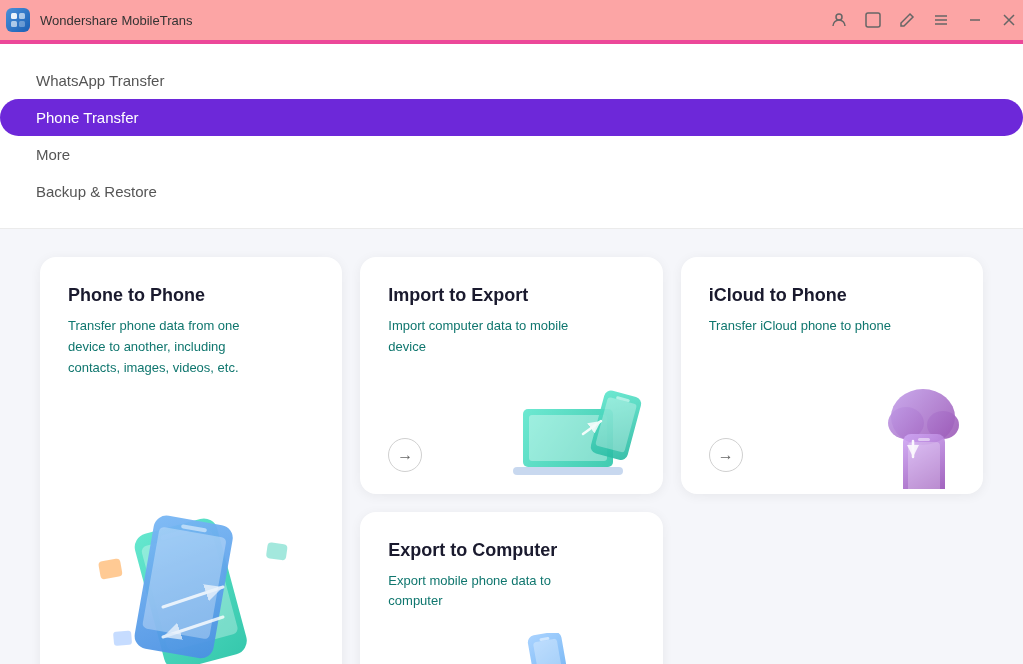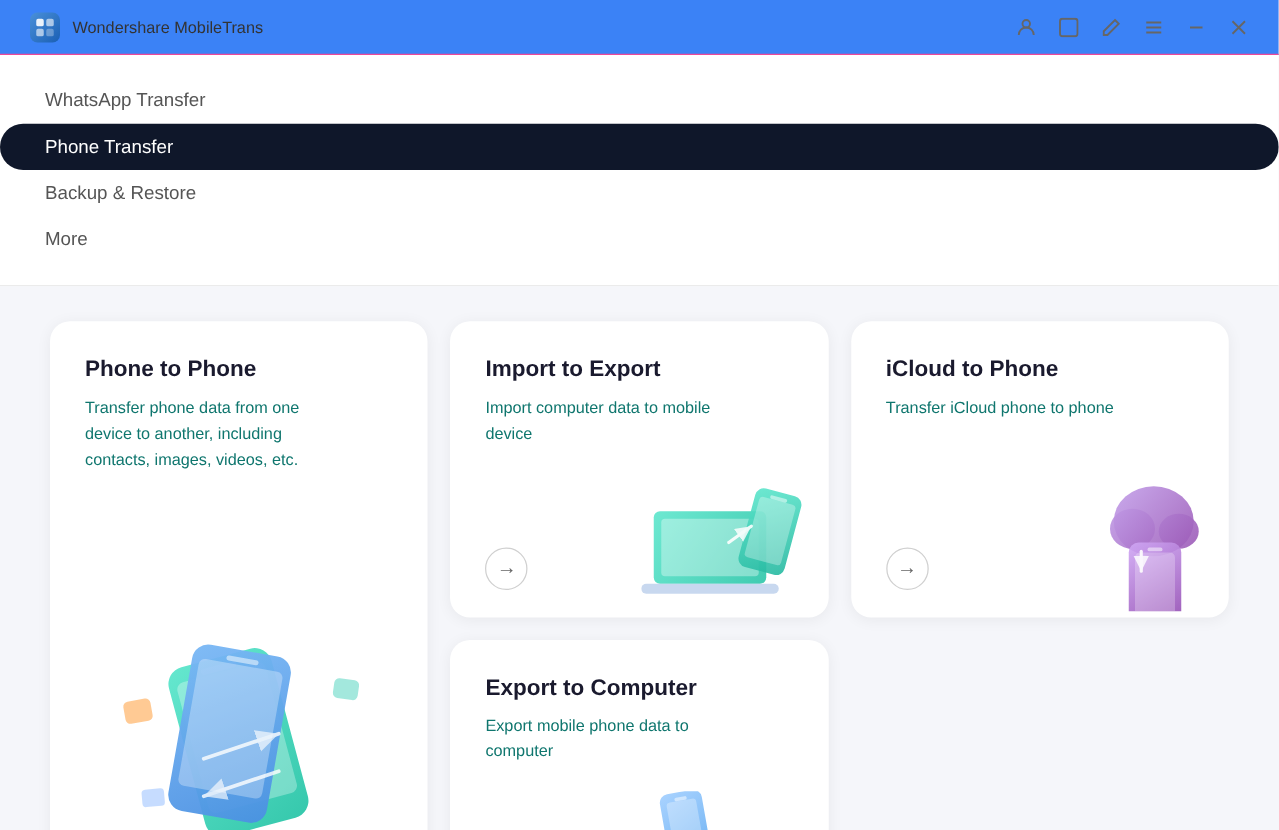--- a/index.html
+++ b/index.html
@@ -7,24 +7,24 @@
       font-family: -apple-system, BlinkMacSystemFont, 'Segoe UI', sans-serif;
       background: #f5f6fa;
       width: 1023px;
       height: 664px;
       overflow: hidden;
     }
     .titlebar {
       display: flex;
       align-items: center;
       justify-content: space-between;
-      background: #3b82f6;
+      background: #fca5a5;
       height: 44px;
-      padding: 0 24px;
-      border-bottom: 1px solid #ec4899;
+      padding: 0 6px;
+      border-bottom: 4px solid #ec4899;
     }
     .titlebar-left {
       display: flex;
       align-items: center;
       gap: 10px;
     }
     .app-icon {
       width: 24px;
       height: 24px;
       border-radius: 6px;
@@ -64,21 +64,21 @@
     .nav-tab {
       padding: 10px 36px;
       border-radius: 30px;
       font-size: 15px;
       font-weight: 500;
       cursor: pointer;
       color: #555;
       transition: all 0.2s;
     }
     .nav-tab.active {
-      background: #0f172a;
+      background: #6d28d9;
       color: white;
     }
     .main-content {
       padding: 28px 40px;
       background: #f5f6fa;
       height: calc(664px - 44px - 73px);
       display: grid;
       grid-template-columns: 1fr 1fr 1fr;
       grid-template-rows: 1fr 1fr;
       gap: 18px;
@@ -194,22 +194,22 @@
       <svg width="16" height="16" viewBox="0 0 16 16" fill="none">
           <path d="M3 3l10 10M13 3L3 13" stroke="#666" stroke-width="1.5"></path>
         </svg>
     </span>
   </div>
 </div>
 
 <div class="nav-tabs">
   <div class="nav-tab">WhatsApp Transfer</div>
   <div class="nav-tab active">Phone Transfer</div>
+  <div class="nav-tab">More</div>
   <div class="nav-tab">Backup &amp; Restore</div>
-  <div class="nav-tab">More</div>
 </div>
 
 <div class="main-content">
 
   <div class="card card-large">
     <h2>Phone to Phone</h2>
     <p>Transfer phone data from one device to another, including contacts, images, videos, etc.</p>
 
     <div style="flex:1; position:relative; min-height:200px;">
       <svg style="position:absolute;bottom:0;left:0;right:0;margin:auto;" width="260" height="230" viewBox="0 0 260 230" fill="none" xmlns="http://www.w3.org/2000/svg">

